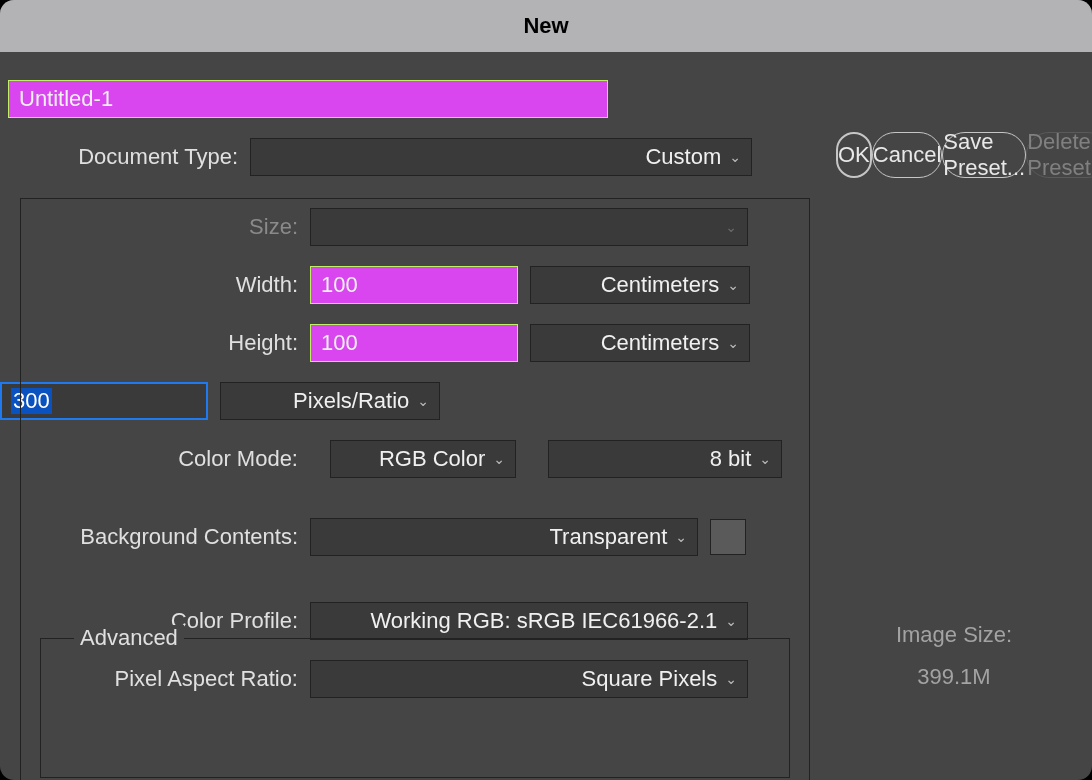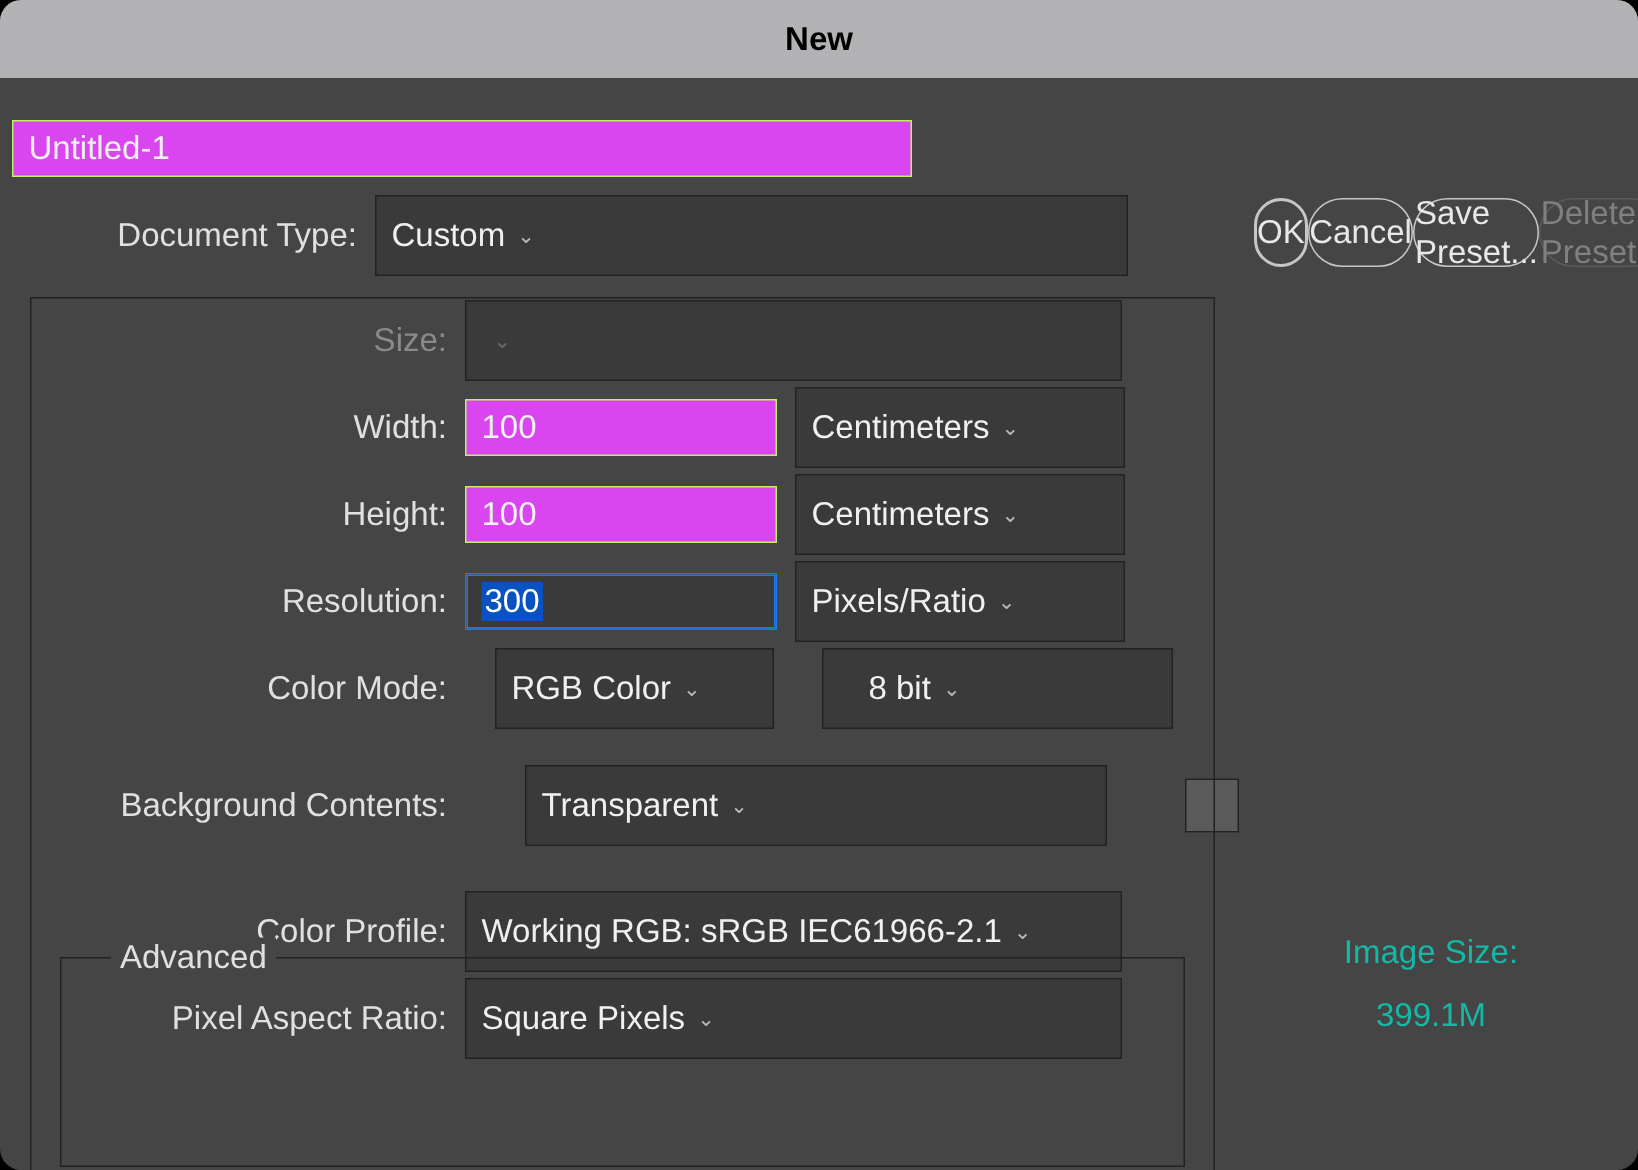--- a/index.html
+++ b/index.html
@@ -69,24 +69,24 @@
     background: #0a52c0;
     color: #fff;
     padding: 0 2px;
   }
 
   .dropdown {
     background: #3a3a3a;
     border: 1px solid #222;
     color: #f0f0f0;
     font-size: 22px;
-    height: 54px;
-    display: flex;
-    align-items: center;
-    justify-content: flex-start;
+    height: 38px;
+    display: flex;
+    align-items: center;
+    justify-content: flex-end;
     padding: 0 10px;
     cursor: default;
   }
   .dropdown.disabled { color: #7a7a7a; }
   .dropdown .chev { font-size: 14px; color: #bbb; margin-left: 8px; }
   .dropdown.disabled .chev { color: #6a6a6a; }
 
   .fieldset {
     position: absolute;
     border: 1px solid #222;
@@ -132,21 +132,21 @@
     color: #808080;
     border-color: #5a5a5a;
   }
 
   .size-block {
     position: absolute;
     right: 20px;
     top: 570px;
     width: 236px;
     text-align: center;
-    color: #14b8a6;
+    color: #a3a3a3;
   }
   .size-block .sl { font-size: 22px; margin-bottom: 16px; }
   .size-block .sv { font-size: 22px; }
 
   .adv-legend {
     position: absolute;
     left: 74px;
     top: 573px;
     background: #454545;
     padding: 0 6px;
@@ -198,21 +198,20 @@
     <div class="row">
       <div class="label">Height:</div>
       <input class="text-input" style="width: 208px;" value="100">
       <div class="dropdown" style="width:220px; margin-left:12px;">
         <span>Centimeters</span>
         <span class="chev">⌄</span>
       </div>
     </div>
 
     <div class="row">
-      <div class="label">Resolution:</div>
       <div class="text-input focused sel" style="width:208px; display:flex; align-items:center;">
         <span class="sel-text">300</span>
       </div>
       <div class="dropdown" style="width:220px; margin-left:12px;">
         <span>Pixels/Ratio</span>
         <span class="chev">⌄</span>
       </div>
     </div>
 
     <div class="row" style="margin-bottom:40px;gap:20px;">
@@ -220,21 +219,21 @@
       <div class="dropdown" style="width:186px;">
         <span>RGB Color</span>
         <span class="chev">⌄</span>
       </div>
       <div class="dropdown" style="width:234px; margin-left:12px;padding-left:30px;">
         <span>8 bit</span>
         <span class="chev">⌄</span>
       </div>
     </div>
 
-    <div class="row" style="margin-bottom:46px;gap:40px;">
+    <div class="row" style="margin-bottom:46px;">
       <div class="label">Background Contents:</div>
       <div class="dropdown" style="width:388px;">
         <span>Transparent</span>
         <span class="chev">⌄</span>
       </div>
       <div class="swatch"></div>
     </div>
 
     <div class="fieldset" style="left:40px; top:586px; width:750px; height:140px;"></div>
     <div class="adv-legend">Advanced</div>

